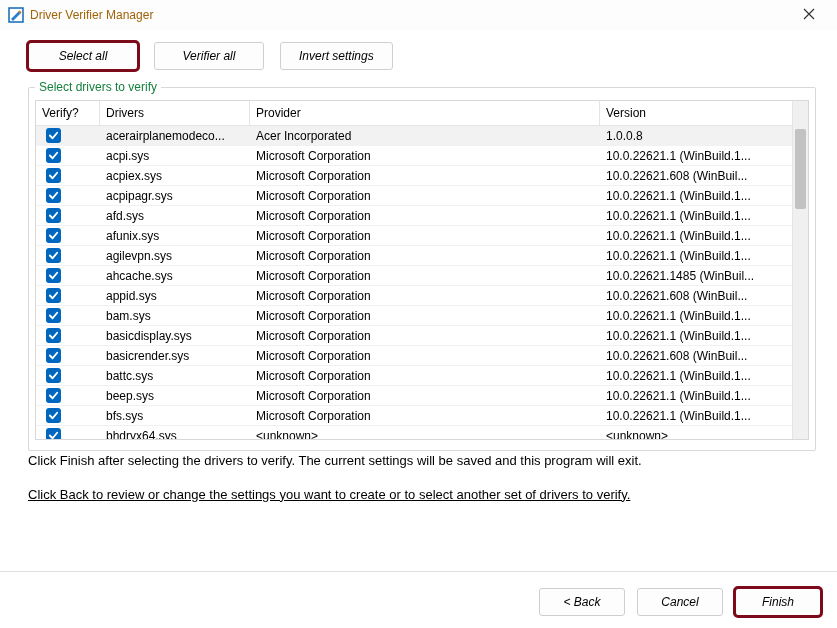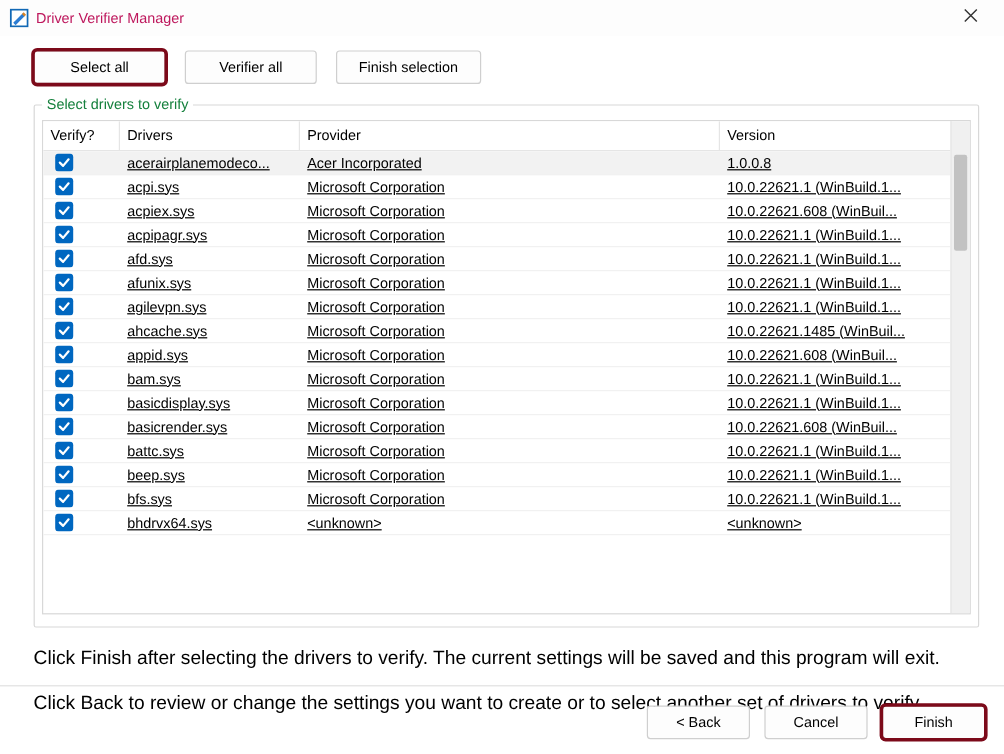--- a/index.html
+++ b/index.html
@@ -19,21 +19,21 @@
       align-items: center;
       padding: 0 8px;
       background: #fdfdfd;
     }
     .titlebar .app-icon {
       width: 16px; height: 16px; margin-right: 6px;
       display: inline-flex; align-items: center; justify-content: center;
     }
     .titlebar .title {
       flex: 1;
-      color: #be185d;
+      color: #a16207;
       font-size: 12px;
     }
     .titlebar .close {
       width: 40px; text-align: center;
       color: #333; font-size: 16px; cursor: pointer;
     }
     .content {
       padding: 12px 28px 10px 28px;
     }
     .top-buttons {
@@ -44,38 +44,39 @@
     }
     .btn {
       background: #fdfdfd;
       border: 1px solid #cfcfcf;
       border-radius: 3px;
       padding: 6px 18px;
       font-size: 12px;
       cursor: pointer;
       min-width: 110px;
       text-align: center;
+      font-style: italic;
     }
     .btn-wide { min-width: 320px; padding: 6px 28px; }
     .highlight-red { outline: 3px solid #7c0a1a; outline-offset: -1px; }
     fieldset {
       border: 1px solid #d8d8d8;
       padding: 6px 6px 10px 6px;
       border-radius: 2px;
     }
     legend {
       padding: 0 4px;
       font-size: 12px;
       color: #15803d;
     }
     .grid-wrap {
       border: 1px solid #d8d8d8;
       background: #ffffff;
       position: relative;
-      height: 412px;
+      height: 340px;
       display: flex;
       justify-content: flex-end;
     }
     .grid {
       flex: 1;
       overflow: hidden;
       display: flex;
       flex-direction: column;
     }
     .grid-header, .grid-row {
@@ -94,21 +95,20 @@
       white-space: nowrap; overflow: hidden; text-overflow: ellipsis;
     }
     .grid-header .hcell:last-child { border-right: none; }
     .grid-body {
       flex: 1;
       overflow: hidden;
     }
     .grid-row {
       height: 20px;
       border-bottom: 1px solid #f1f1f1;
-      text-decoration: underline;
     }
     .grid-row.selected { background: #f2f2f2; }
     .cell {
       padding: 0 6px;
       white-space: nowrap; overflow: hidden; text-overflow: ellipsis;
     }
     .chk-wrap { display: flex; justify-content: flex-start; padding-left: 10px; }
     .chk {
       width: 15px; height: 15px; border-radius: 3px;
       background: #0067c0; display: inline-flex;
@@ -121,25 +121,25 @@
       border-left: 1px solid #e5e5e5;
     }
     .scrollbar .thumb {
       position: absolute; top: 28px; left: 2px; right: 2px; height: 80px;
       background: #c2c2c2; border-radius: 2px;
     }
     .add-row {
       display: flex; justify-content: center; margin-top: 10px;
     }
     .instructions {
-      margin-top: 14px;
-      font-size: 16px;
+      margin-top: 0;
+      font-size: 13px;
       line-height: 1.5;
     }
-    .instructions p + p { margin-top: 14px; }
+    .instructions p + p { margin-top: 14px; text-decoration: underline; }
     .footer-sep {
       position: absolute;
       left: 0; right: 0;
       bottom: 56px;
       border-top: 1px solid #e0e0e0;
     }
     .footer {
       position: absolute;
       bottom: 12px;
       right: 16px;
@@ -164,21 +164,21 @@
     <svg width="12" height="12" viewBox="0 0 12 12">
         <path d="M1 1 L11 11 M11 1 L1 11" stroke="#333" stroke-width="1.2"></path>
       </svg>
   </span>
 </div>
 
 <div class="content">
   <div class="top-buttons">
     <button class="btn highlight-red">Select all</button>
     <button class="btn">Verifier all</button>
-    <button class="btn">Finish selection</button>
+    <button class="btn">Invert settings</button>
   </div>
 
   <fieldset>
     <legend>Select drivers to verify</legend>
 
     <div class="grid-wrap">
       <div class="grid">
         <div class="grid-header">
           <div class="hcell">Verify?</div>
           <div class="hcell">Drivers</div>

